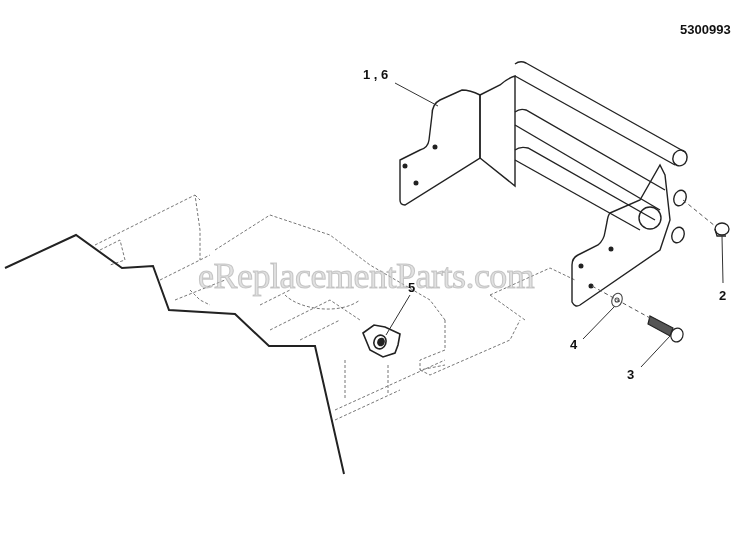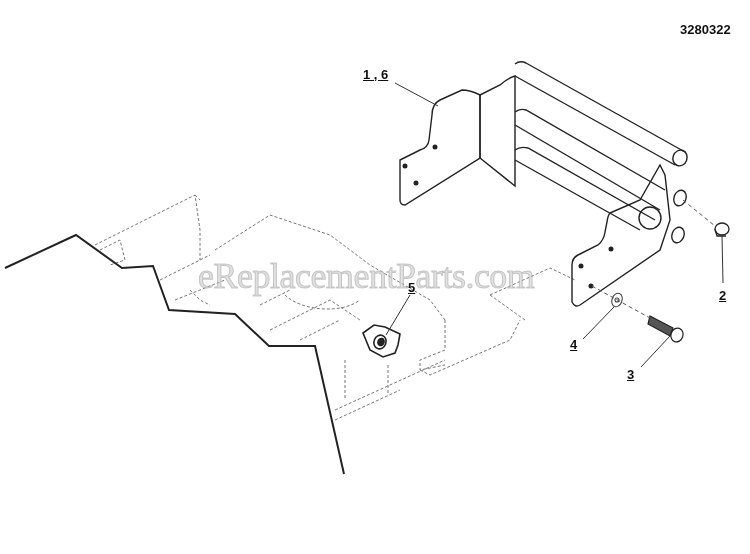--- a/index.html
+++ b/index.html
@@ -2,21 +2,21 @@
 <html><head>
   <meta charset="utf-8">
   <style>
     html, body { margin: 0; padding: 0; background: #ffffff; }
     body { width: 750px; height: 554px; position: relative; overflow: hidden;
            font-family: "Liberation Sans", sans-serif; }
     #diagram { position: absolute; left: 0; top: 0; width: 750px; height: 554px; }
     .part-number { position: absolute; font-weight: bold; font-size: 13px; color: #111111;
                    font-family: "Liberation Sans", sans-serif; letter-spacing: 0px; }
     .callout { position: absolute; font-weight: bold; font-size: 13px; color: #111111;
-               font-family: "Liberation Sans", sans-serif; text-decoration: underline; }
+               font-family: "Liberation Sans", sans-serif; }
     .watermark { position: absolute; left: 198px; top: 255px; font-size: 36px;
                  color: rgba(200,200,200,0.55); font-family: Liberation Serif, serif;
                  letter-spacing: -0.5px; white-space: nowrap; pointer-events: none;
                  -webkit-text-stroke: 1px rgba(170,170,170,0.6); }
   </style>
 </head>
 <body>
 
 <svg id="diagram" viewBox="0 0 750 554" xmlns="http://www.w3.org/2000/svg">
 
@@ -101,19 +101,19 @@
     <line x1="395" y1="83" x2="438" y2="106"></line>
     <line x1="722" y1="236" x2="723" y2="283"></line>
     <line x1="614" y1="307" x2="583" y2="339"></line>
     <line x1="670" y1="336" x2="641" y2="367"></line>
     <line x1="410" y1="295" x2="386" y2="335"></line>
   </g>
 </svg>
 
 <div class="watermark">eReplacementParts.com</div>
 
-<div class="part-number" style="left:680px; top:22px;">3280322</div>
+<div class="part-number" style="left:680px; top:22px;">5300993</div>
 
 <div class="callout" style="left:363px; top:67px;">1 , 6</div>
 <div class="callout" style="left:719px; top:288px;">2</div>
 <div class="callout" style="left:627px; top:367px;">3</div>
 <div class="callout" style="left:570px; top:337px;">4</div>
 <div class="callout" style="left:408px; top:280px;">5</div>
 
 </body></html>

